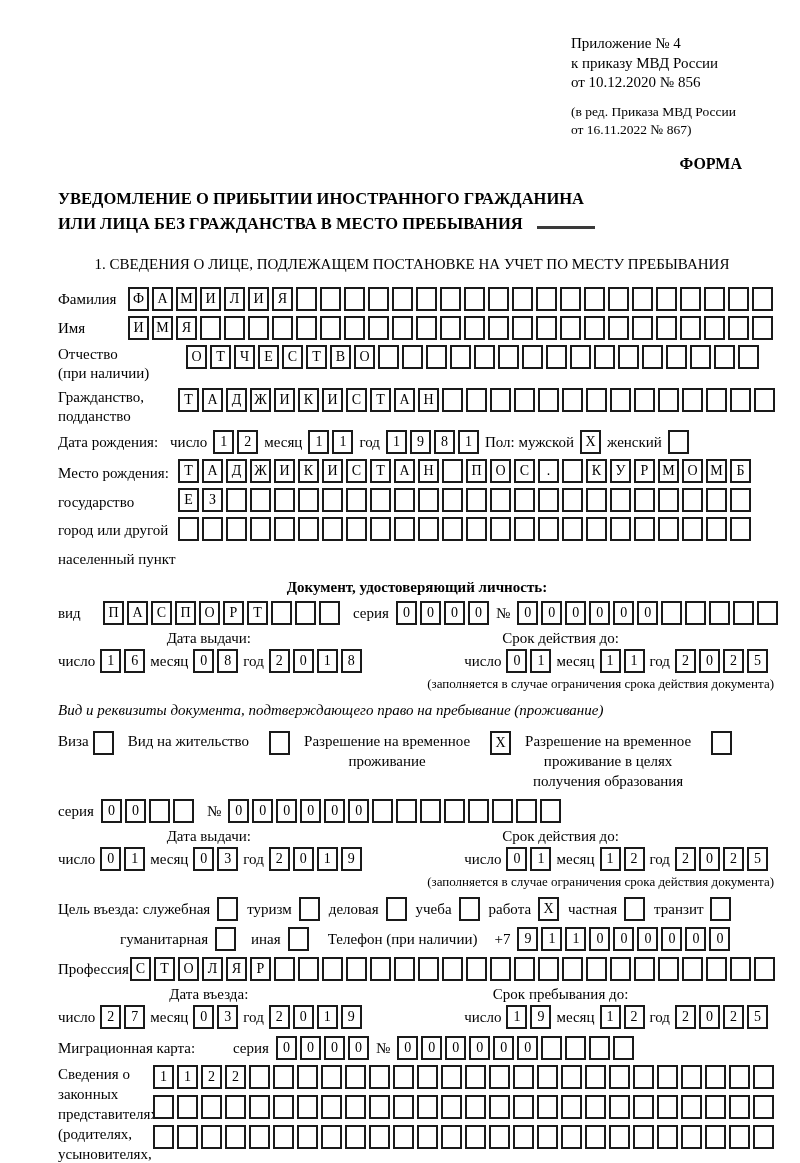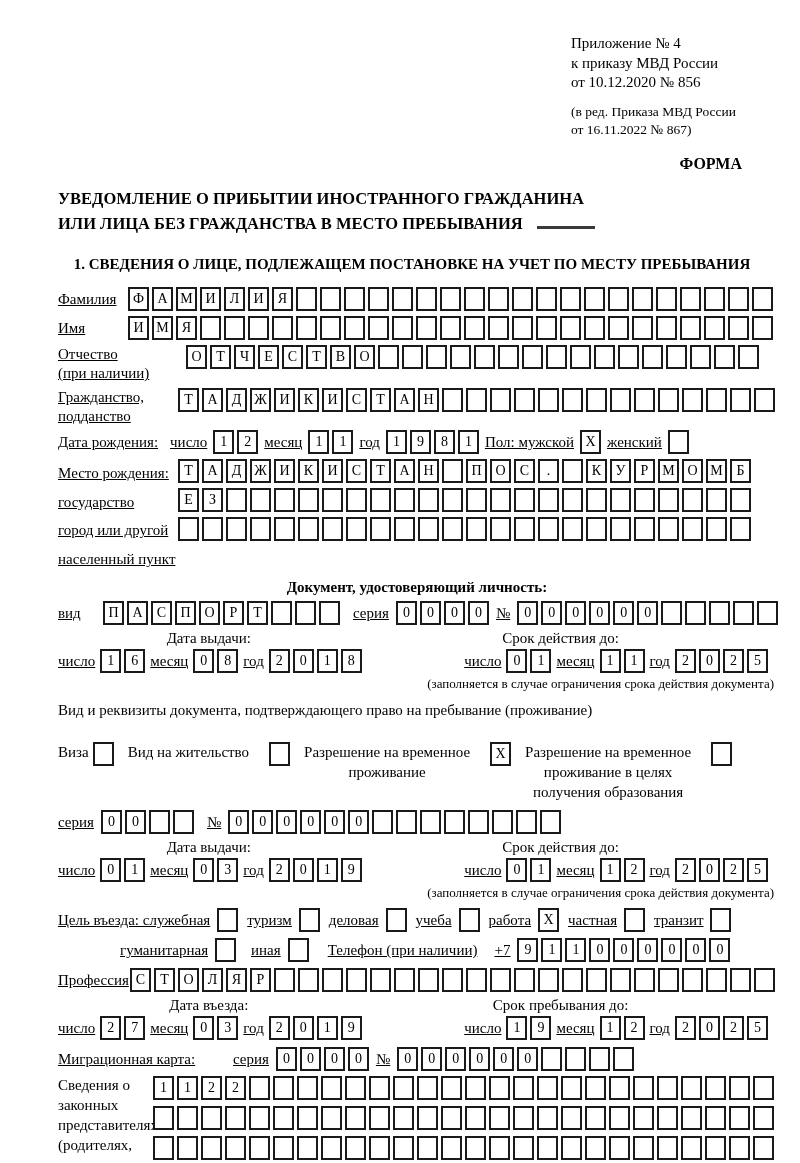--- a/index.html
+++ b/index.html
@@ -7,45 +7,45 @@
        font-family:"Liberation Serif","DejaVu Serif",serif;font-size:15px;}
   .page{box-sizing:border-box;width:800px;height:1163px;padding:34px 24px 0 58px;}
 
   
   .hdr{margin-left:auto;width:205px;line-height:1.3;}
   .hdr .sub{font-size:13.5px;margin-top:10px;line-height:1.35;}
   .form-label{text-align:right;font-weight:bold;margin:16px 34px 0 0;font-size:16px;}
 
   .title{font-weight:bold;font-size:16.5px;line-height:1.5;margin-top:14px;}
   .title .uline{display:inline-block;width:58px;border-bottom:3px solid #3a3a3a;margin-left:14px;}
-  .sec-head{text-align:center;font-weight:bold;font-size:15px;margin:20px 0 14px -10px;white-space:nowrap;}
+  .sec-head{text-align:center;font-weight:normal;font-size:15px;margin:20px 0 14px -10px;white-space:nowrap;}
 
   
   .cells{display:flex;gap:3px;flex:none;}
   .cell{box-sizing:border-box;flex:none;width:21px;height:24px;border:2px solid #1a1a1a;
         display:flex;align-items:center;justify-content:center;font-size:14px;background:#fff;}
 
   .row{display:flex;align-items:center;margin-bottom:5px;}
   .row.top{align-items:flex-start;}
-  .lab{flex:none;line-height:1.25;text-decoration:underline;}
+  .lab{flex:none;line-height:1.25;}
   .w70{width:70px;} .w120{width:120px;} .w128{width:128px;}
   .stack{display:flex;flex-direction:column;gap:5px;}
   .gap6{margin-left:6px;} .gap10{margin-left:10px;}
 
   .center-bold{text-align:center;font-weight:bold;margin:6px 0 5px 0;}
 
   .dhead{display:flex;margin:3px 0 2px 0;}
   .dh-left{width:42%;text-align:center;}
   .dh-right{width:56%;text-align:center;}
   .dates{display:flex;align-items:center;margin-bottom:3px;}
   .dgroup{display:flex;align-items:center;gap:5px;}
   .dgroup.right{margin-left:auto;margin-right:8px;}
   .note{text-align:right;font-size:13px;margin:0 2px 7px 0;}
 
-  .intro{line-height:1.55;margin-bottom:19px;}
+  .intro{line-height:1.55;margin-bottom:8px;font-style:italic;}
   .opts{display:flex;align-items:flex-start;margin-bottom:8px;gap:14px;}
   .opt{display:flex;align-items:flex-start;gap:20px;}
   .opt .txt{text-align:center;line-height:1.35;}
 
   .pur{display:flex;align-items:center;gap:7px;margin-bottom:6px;flex-wrap:nowrap;}
   .pur .cells{margin-right:2px;}
 
   .reps{display:flex;align-items:flex-start;margin-bottom:2px;}
   .reps .lab-col{width:95px;flex:none;line-height:1.32;}
 </style>

